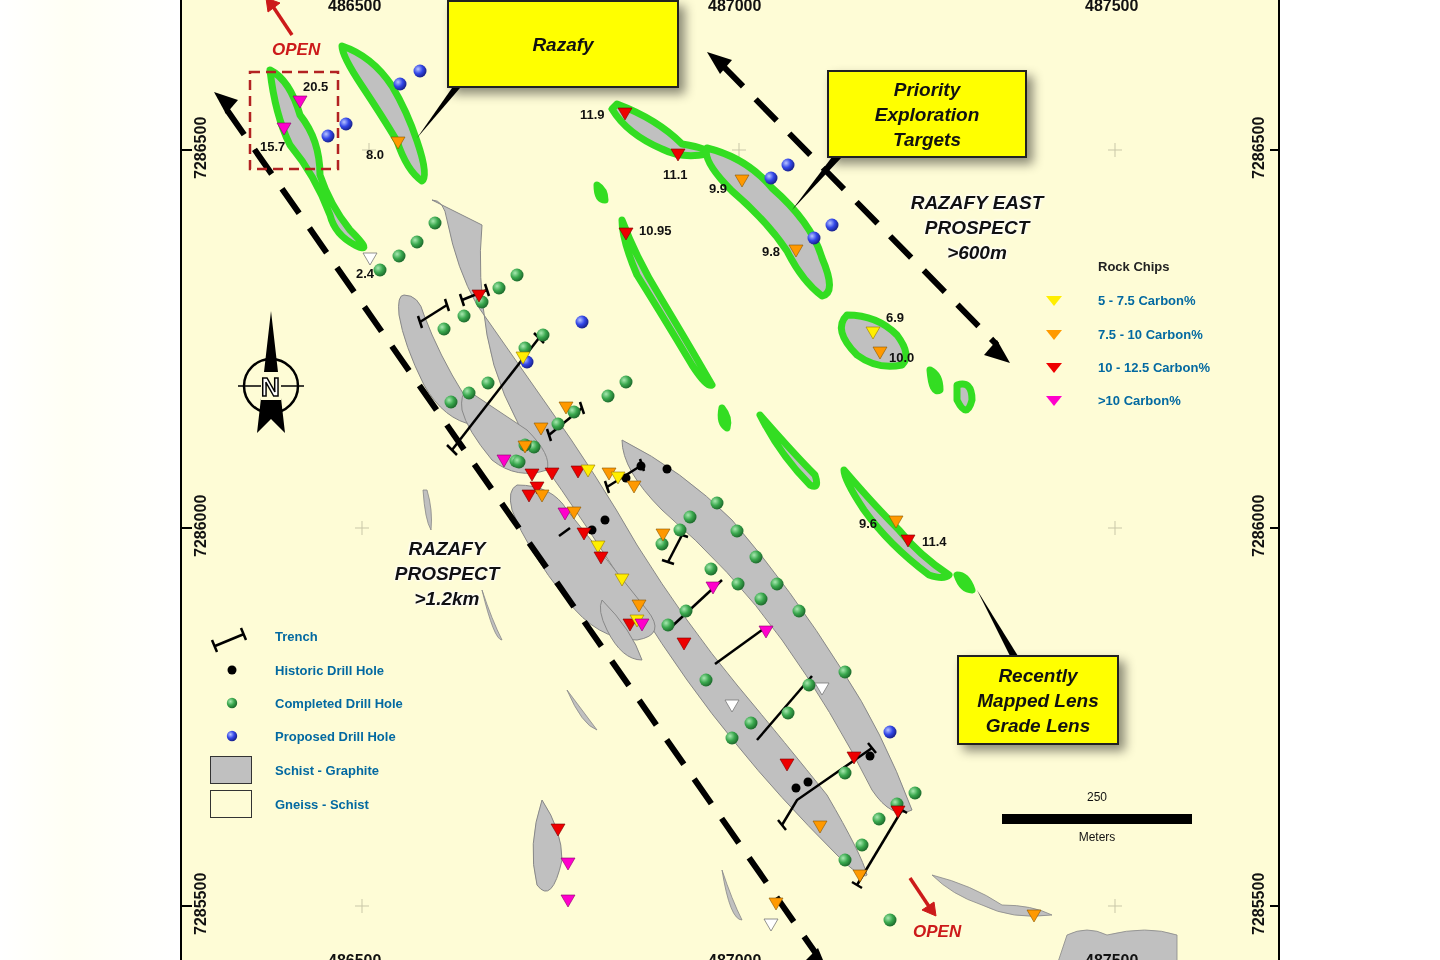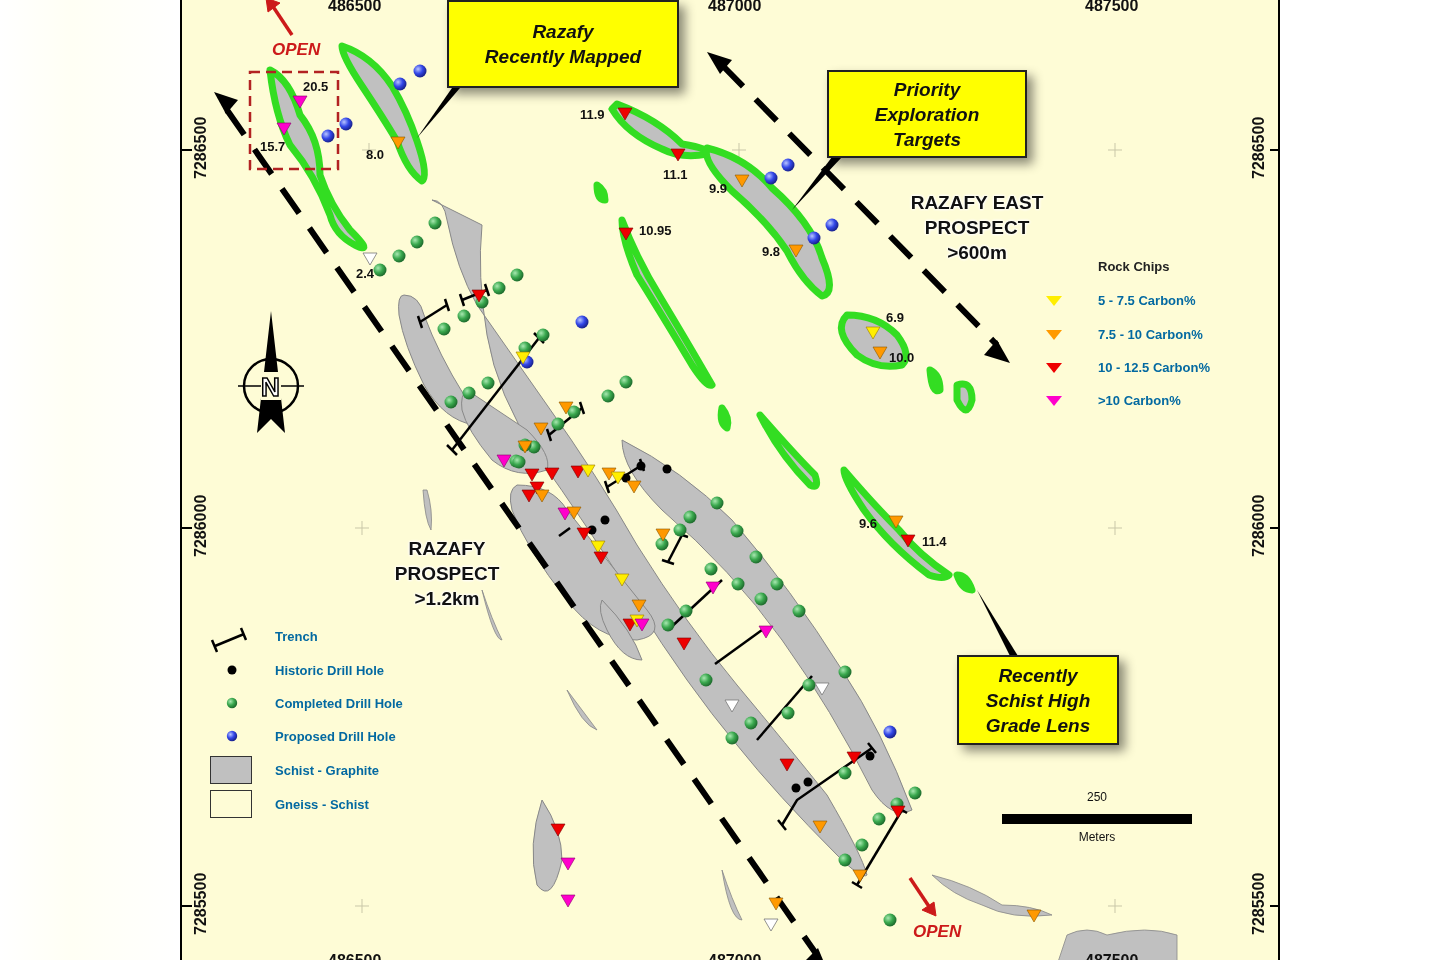--- a/index.html
+++ b/index.html
@@ -5,21 +5,21 @@
   html, body { margin: 0; padding: 0; }
   body { width: 1440px; height: 960px; background: #ffffff; overflow: hidden; position: relative; font-family: "Liberation Sans", sans-serif; }
   .page-margin-left { position: absolute; left: 0; top: 0; width: 180px; height: 960px; background: linear-gradient(90deg, #ffffff 0%, #fffff4 40%, #ffffff 100%); }
   .page-margin-right { position: absolute; left: 1280px; top: 0; width: 160px; height: 960px; background: #ffffff; }
   .map-frame { position: absolute; left: 180px; top: 0; width: 1100px; height: 960px; background: #fefcd6; border-left: 2px solid #000; border-right: 2px solid #000; box-sizing: border-box; overflow: hidden; }
   svg.map { position: absolute; left: 0; top: 0; }
   .coord { position: absolute; font-weight: bold; font-size: 16px; color: #111; }
   .coord-v { position: absolute; font-weight: bold; font-size: 16px; color: #111; transform: rotate(-90deg); transform-origin: center center; white-space: nowrap; }
   .callout { position: absolute; background: #ffff00; border: 2px solid #222; box-shadow: 6px 6px 10px rgba(0,0,0,0.45); font-style: italic; font-weight: bold; font-size: 19px; line-height: 25px; text-align: center; color: #111; display: flex; flex-direction: column; justify-content: center; box-sizing: border-box; }
   .callout span { display: block; }
-  .prospect { position: absolute; font-weight: bold; font-size: 19px; line-height: 25px; text-align: center; color: #111; text-shadow: 0 0 3px #fff, 0 0 3px #fff, 0 0 3px #fff; }
+  .prospect { position: absolute; font-style: italic; font-weight: bold; font-size: 19px; line-height: 25px; text-align: center; color: #111; text-shadow: 0 0 3px #fff, 0 0 3px #fff, 0 0 3px #fff; }
   .prospect span { display: block; }
   .open-label { position: absolute; color: #cc1a1a; font-style: italic; font-weight: bold; font-size: 17px; }
   .val { position: absolute; font-weight: bold; font-size: 13px; color: #111; }
   .legend-item { position: absolute; font-weight: bold; font-size: 13px; color: #0369a1; white-space: nowrap; }
   .legend-title { position: absolute; font-weight: bold; font-size: 13px; color: #222; }
   .scale-label { position: absolute; font-size: 12px; color: #111; text-align: center; width: 190px; }
   .swatch { position: absolute; width: 42px; height: 28px; border: 1.5px solid #333; box-sizing: border-box; }
 </style>
 </head>
 <body>
@@ -333,30 +333,29 @@
 
   <div class="coord-v" style="left:-11px; top:140px; width:60px;">7286500</div>
   <div class="coord-v" style="left:-11px; top:518px; width:60px;">7286000</div>
   <div class="coord-v" style="left:-11px; top:896px; width:60px;">7285500</div>
   <div class="coord-v" style="left:1047px; top:140px; width:60px;">7286500</div>
   <div class="coord-v" style="left:1047px; top:518px; width:60px;">7286000</div>
   <div class="coord-v" style="left:1047px; top:896px; width:60px;">7285500</div>
 
   <div class="callout" style="left:265px; top:0px; width:232px; height:88px;">
     <span>Razafy</span>
-    <span>Recently Mapped</span>
   </div>
   <div class="callout" style="left:645px; top:70px; width:200px; height:88px;">
     <span>Priority</span>
     <span>Exploration</span>
     <span>Targets</span>
   </div>
   <div class="callout" style="left:775px; top:655px; width:162px; height:90px;">
     <span>Recently</span>
-    <span>Schist  High</span>
+    <span>Mapped  Lens</span>
     <span>Grade Lens</span>
   </div>
 
   <div class="prospect" style="left:190px; top:536px; width:150px;">
     <span>RAZAFY</span>
     <span>PROSPECT</span>
     <span>&gt;1.2km</span>
   </div>
   <div class="prospect" style="left:705px; top:190px; width:180px;">
     <span>RAZAFY EAST</span>

